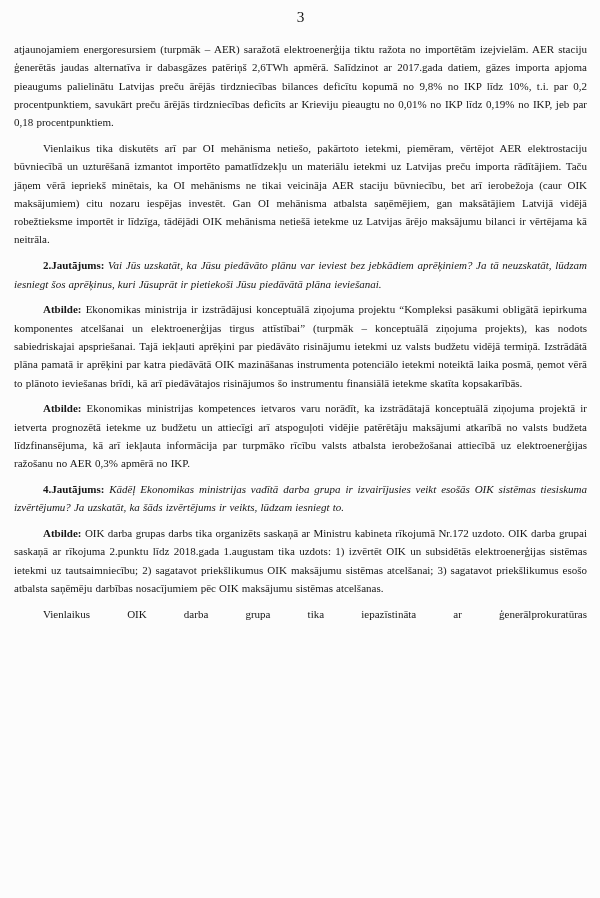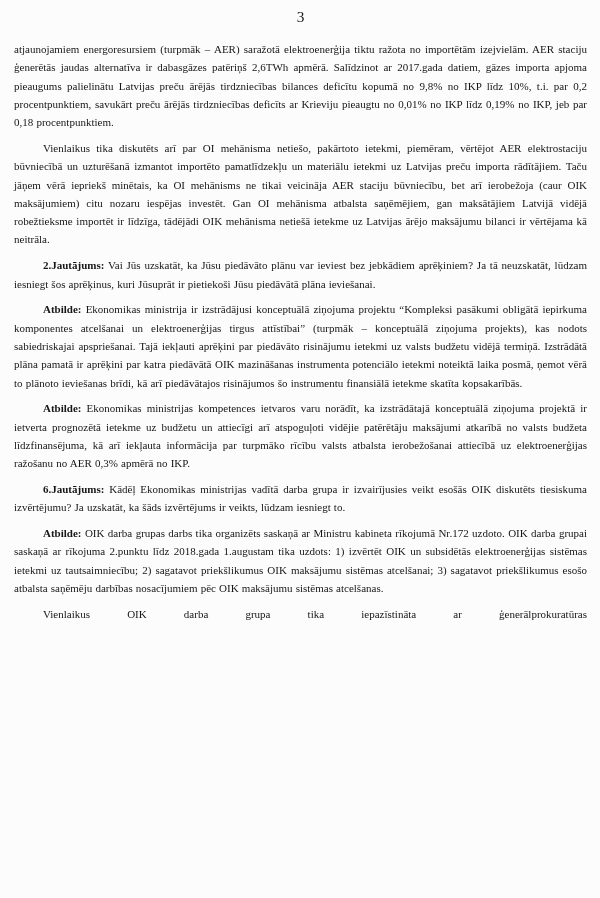--- a/index.html
+++ b/index.html
@@ -40,38 +40,39 @@
   .doc-body p.justify-last {
     text-align-last: justify;
   }
   .doc-body p:last-child {
     margin-bottom: 0;
   }
   .lead {
     font-weight: bold;
   }
   .italic {
+    font-style: italic;
   }
 </style>
 </head>
 <body>
 
 <div class="page">
   <div class="page-number">3</div>
   <div class="doc-body">
   <p><span>atjaunojamiem energoresursiem (turpmāk – AER) saražotā elektroenerģija tiktu ražota no importētām izejvielām. AER staciju ģenerētās jaudas alternatīva ir dabasgāzes patēriņš 2,6TWh apmērā. Salīdzinot ar 2017.gada datiem, gāzes importa apjoma pieaugums palielinātu Latvijas preču ārējās tirdzniecības bilances deficītu kopumā no 9,8% no IKP līdz 10%, t.i. par 0,2 procentpunktiem, savukārt preču ārējās tirdzniecības deficīts ar Krieviju pieaugtu no 0,01% no IKP līdz 0,19% no IKP, jeb par 0,18 procentpunktiem.</span></p>
 
   <p class="indent"><span>Vienlaikus tika diskutēts arī par OI mehānisma netiešo, pakārtoto ietekmi, piemēram, vērtējot AER elektrostaciju būvniecībā un uzturēšanā izmantot importēto pamatlīdzekļu un materiālu ietekmi uz Latvijas preču importa rādītājiem. Taču jāņem vērā iepriekš minētais, ka OI mehānisms ne tikai veicināja AER staciju būvniecību, bet arī ierobežoja (caur OIK maksājumiem) citu nozaru iespējas investēt. Gan OI mehānisma atbalsta saņēmējiem, gan maksātājiem Latvijā vidējā robežtieksme importēt ir līdzīga, tādējādi OIK mehānisma netiešā ietekme uz Latvijas ārējo maksājumu bilanci ir vērtējama kā neitrāla.</span></p>
 
   <p class="indent"><span class="lead">2.Jautājums:</span><span class="italic"> Vai Jūs uzskatāt, ka Jūsu piedāvāto plānu var ieviest bez jebkādiem aprēķiniem? Ja tā neuzskatāt, lūdzam iesniegt šos aprēķinus, kuri Jūsuprāt ir pietiekoši Jūsu piedāvātā plāna ieviešanai.</span></p>
 
   <p class="indent"><span class="lead">Atbilde:</span><span> Ekonomikas ministrija ir izstrādājusi konceptuālā ziņojuma projektu “Kompleksi pasākumi obligātā iepirkuma komponentes atcelšanai un elektroenerģijas tirgus attīstībai” (turpmāk – konceptuālā ziņojuma projekts), kas nodots sabiedriskajai apspriešanai. Tajā iekļauti aprēķini par piedāvāto risinājumu ietekmi uz valsts budžetu vidējā termiņā. Izstrādātā plāna pamatā ir aprēķini par katra piedāvātā OIK mazināšanas instrumenta potenciālo ietekmi noteiktā laika posmā, ņemot vērā to plānoto ieviešanas brīdi, kā arī piedāvātajos risinājumos šo instrumentu finansiālā ietekme skatīta kopsakarībās.</span></p>
 
 
   <p class="indent"><span class="lead">Atbilde:</span><span> Ekonomikas ministrijas kompetences ietvaros varu norādīt, ka izstrādātajā konceptuālā ziņojuma projektā ir ietverta prognozētā ietekme uz budžetu un attiecīgi arī atspoguļoti vidējie patērētāju maksājumi atkarībā no valsts budžeta līdzfinansējuma, kā arī iekļauta informācija par turpmāko rīcību valsts atbalsta ierobežošanai attiecībā uz elektroenerģijas ražošanu no AER 0,3% apmērā no IKP.</span></p>
 
-  <p class="indent"><span class="lead">6.Jautājums:</span><span class="italic"> Kādēļ Ekonomikas ministrijas vadītā darba grupa ir izvairījusies veikt esošās OIK diskutēts tiesiskuma izvērtējumu? Ja uzskatāt, ka šāds izvērtējums ir veikts, lūdzam iesniegt to.</span></p>
+  <p class="indent"><span class="lead">4.Jautājums:</span><span class="italic"> Kādēļ Ekonomikas ministrijas vadītā darba grupa ir izvairījusies veikt esošās OIK sistēmas tiesiskuma izvērtējumu? Ja uzskatāt, ka šāds izvērtējums ir veikts, lūdzam iesniegt to.</span></p>
 
   <p class="indent"><span class="lead">Atbilde:</span><span> OIK darba grupas darbs tika organizēts saskaņā ar Ministru kabineta rīkojumā Nr.172 uzdoto. OIK darba grupai saskaņā ar rīkojuma 2.punktu līdz 2018.gada 1.augustam tika uzdots: 1) izvērtēt OIK un subsidētās elektroenerģijas sistēmas ietekmi uz tautsaimniecību; 2) sagatavot priekšlikumus OIK maksājumu sistēmas atcelšanai; 3) sagatavot priekšlikumus esošo atbalsta saņēmēju darbības nosacījumiem pēc OIK maksājumu sistēmas atcelšanas.</span></p>
 
   <p class="indent justify-last"><span>Vienlaikus OIK darba grupa tika iepazīstināta ar ģenerālprokuratūras</span></p>
 </div>
 </div>
 
 </body></html>

